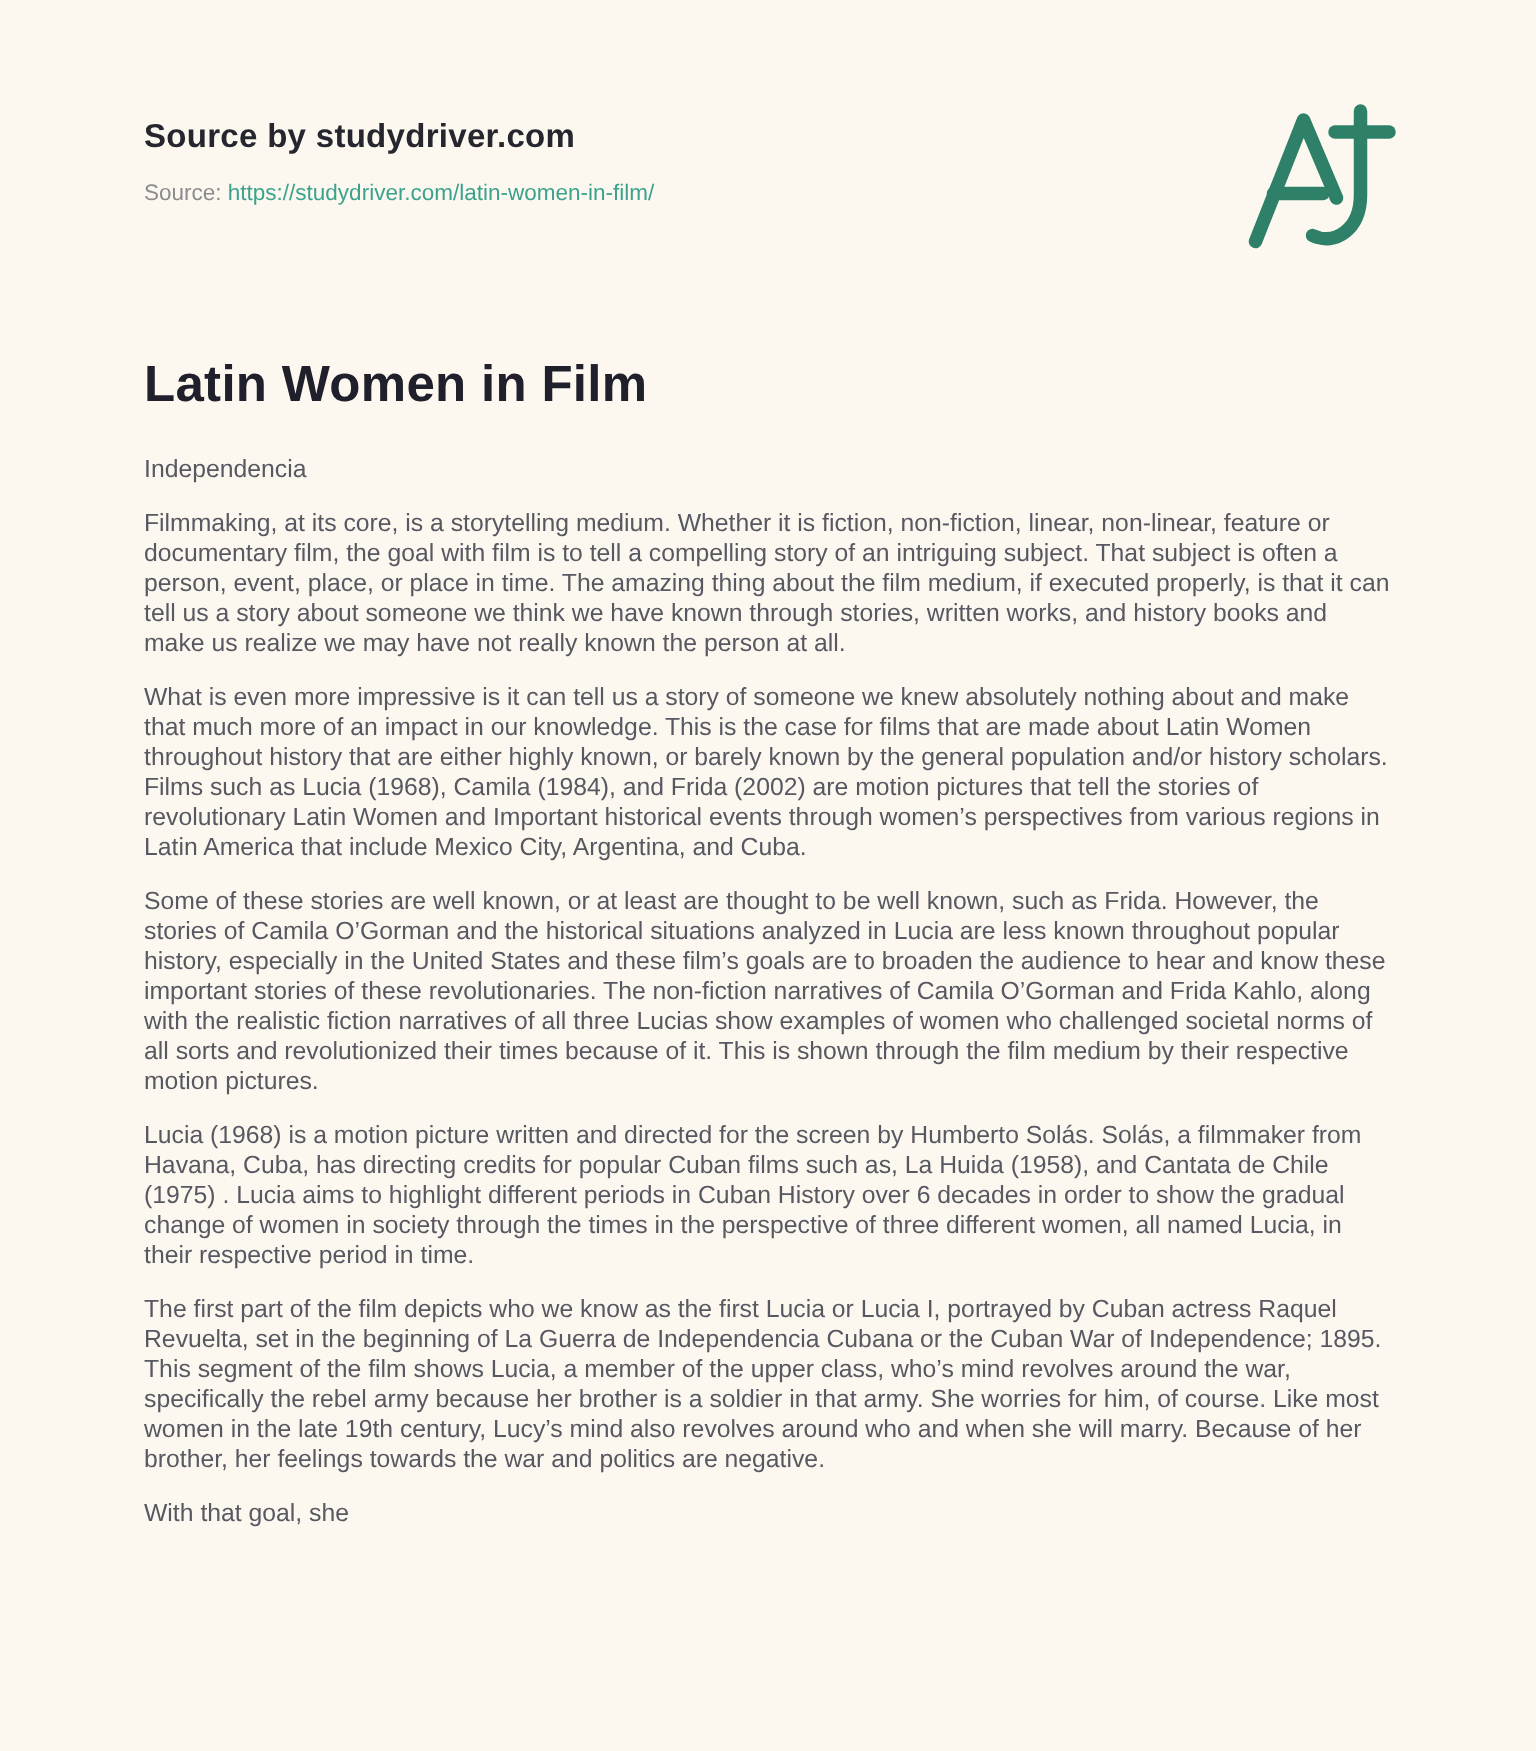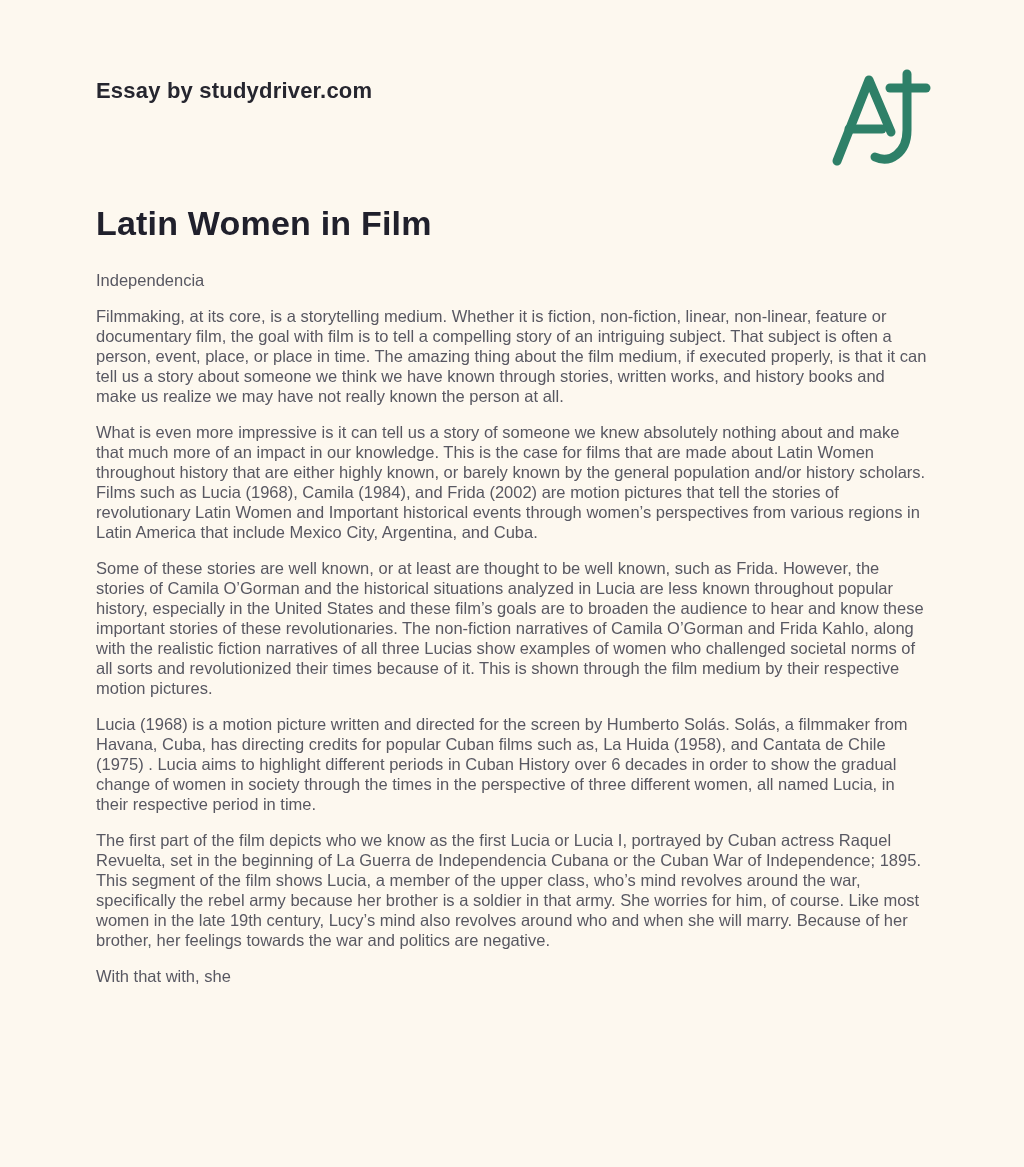--- a/index.html
+++ b/index.html
@@ -60,34 +60,38 @@
     line-height: 20px;
     color: #585862;
     max-width: 832px;
   }
 </style>
 </head>
 <body>
 
 <div class="page">
 
-  <div class="byline">Essay by studydriver.com</div>
+  <div class="byline">Source by studydriver.com</div>
 
+  <div class="source-row">
+    <span>Source:</span>
+    <a href="#">https://studydriver.com/latin-women-in-film/</a>
+  </div>
 
   <svg class="logo" viewBox="0 0 110 102" aria-hidden="true">
     <path d="M9 93 L41 12 L63 64" fill="none" stroke-width="9" stroke-linecap="round" stroke-linejoin="round" stroke="#2e8068"></path>
     <path d="M21 61 L54 61" fill="none" stroke-width="9" stroke-linecap="round" stroke="#2e8068"></path>
     <path d="M79 6 L79 62 C79 85 62 96 47 89" fill="none" stroke-width="9" stroke-linecap="round" stroke="#2e8068"></path>
     <path d="M62 20 L98 20" fill="none" stroke-width="9" stroke-linecap="round" stroke="#2e8068"></path>
   </svg>
 
   <h1 class="title">Latin Women in Film</h1>
 
   <div class="section-label">Independencia</div>
 
   <p class="para">Filmmaking, at its core, is a storytelling medium. Whether it is fiction, non-fiction, linear, non-linear, feature or documentary film, the goal with film is to tell a compelling story of an intriguing subject. That subject is often a person, event, place, or place in time. The amazing thing about the film medium, if executed properly, is that it can tell us a story about someone we think we have known through stories, written works, and history books and make us realize we may have not really known the person at all.</p>
   <p class="para">What is even more impressive is it can tell us a story of someone we knew absolutely nothing about and make that much more of an impact in our knowledge. This is the case for films that are made about Latin Women throughout history that are either highly known, or barely known by the general population and/or history scholars. Films such as Lucia (1968), Camila (1984), and Frida (2002) are motion pictures that tell the stories of revolutionary Latin Women and Important historical events through women’s perspectives from various regions in Latin America that include Mexico City, Argentina, and Cuba.</p>
   <p class="para">Some of these stories are well known, or at least are thought to be well known, such as Frida. However, the stories of Camila O’Gorman and the historical situations analyzed in Lucia are less known throughout popular history, especially in the United States and these film’s goals are to broaden the audience to hear and know these important stories of these revolutionaries. The non-fiction narratives of Camila O’Gorman and Frida Kahlo, along with the realistic fiction narratives of all three Lucias show examples of women who challenged societal norms of all sorts and revolutionized their times because of it. This is shown through the film medium by their respective motion pictures.</p>
   <p class="para">Lucia (1968) is a motion picture written and directed for the screen by Humberto Solás. Solás, a filmmaker from Havana, Cuba, has directing credits for popular Cuban films such as, La Huida (1958), and Cantata de Chile (1975) . Lucia aims to highlight different periods in Cuban History over 6 decades in order to show the gradual change of women in society through the times in the perspective of three different women, all named Lucia, in their respective period in time.</p>
   <p class="para">The first part of the film depicts who we know as the first Lucia or Lucia I, portrayed by Cuban actress Raquel Revuelta, set in the beginning of La Guerra de Independencia Cubana or the Cuban War of Independence; 1895. This segment of the film shows Lucia, a member of the upper class, who’s mind revolves around the war, specifically the rebel army because her brother is a soldier in that army. She worries for him, of course. Like most women in the late 19th century, Lucy’s mind also revolves around who and when she will marry. Because of her brother, her feelings towards the war and politics are negative.</p>
-  <p class="para">With that with, she</p>
+  <p class="para">With that goal, she</p>
 
 </div>
 
 </body></html>

